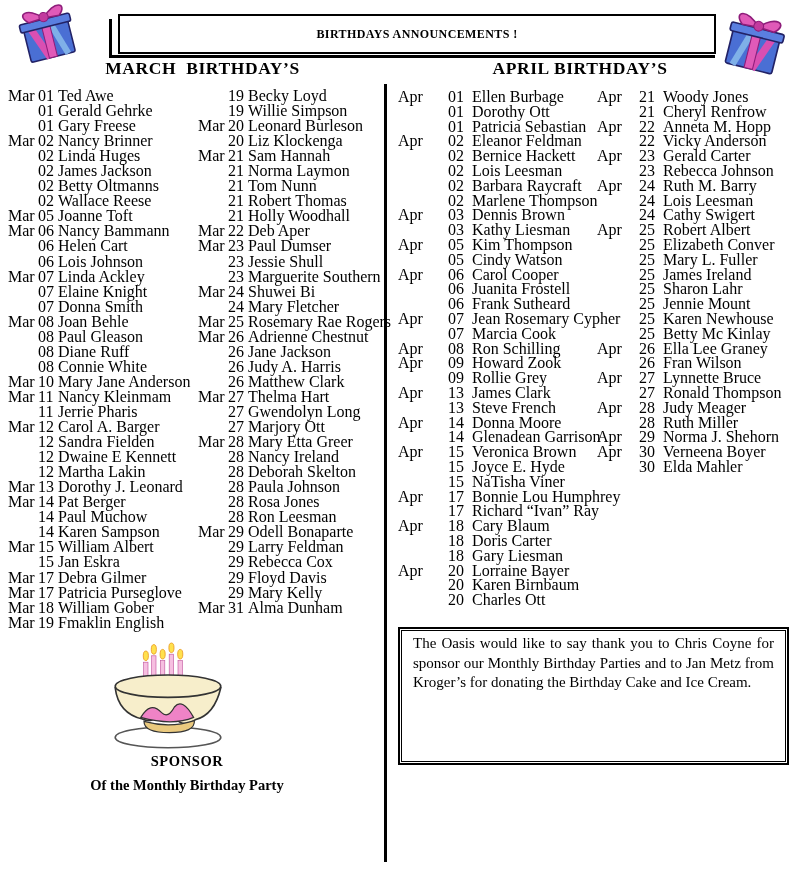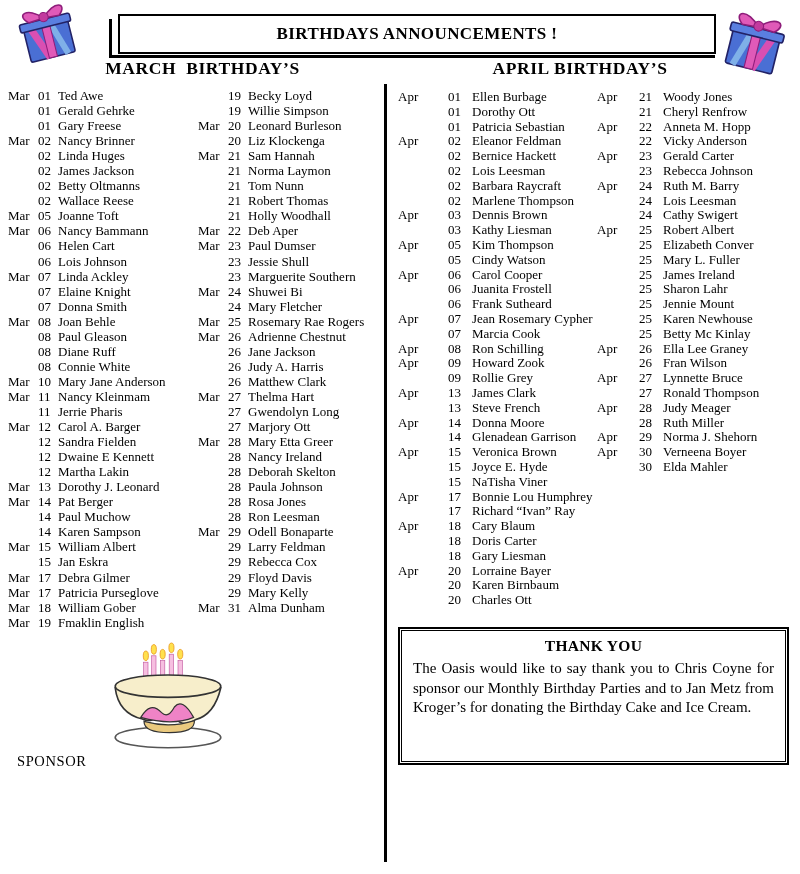--- a/index.html
+++ b/index.html
@@ -2,51 +2,51 @@
 <html><head>
 <meta charset="utf-8">
 <style>
   html,body{margin:0;padding:0;background:#fff}
   .page{position:relative;width:800px;height:874px;background:#fff;overflow:hidden;
         font-family:"Liberation Serif","DejaVu Serif",serif;color:#000}
 
   
   .banner{position:absolute;left:118px;top:14px;width:594px;height:36px;border:2px solid #000;
           background:#fff;display:flex;align-items:center;justify-content:center;
-          font-weight:bold;font-size:17px;letter-spacing:.4px;z-index:2}
+          font-weight:bold;font-size:12px;letter-spacing:.4px;z-index:2}
   .banner::before{content:"";position:absolute;left:-11px;top:3px;width:calc(100% + 9px);
           height:100%;border-left:3px solid #000;border-bottom:3px solid #000;z-index:-1}
 
   .gift{position:absolute;z-index:3}
   .gift.left{left:12px;top:0;width:72px;height:66px}
   .gift.right{left:716px;top:8px;width:76px;height:70px;transform:scaleX(-1)}
 
   .col-heading{position:absolute;top:58px;font-weight:bold;font-size:17.5px;
           text-align:center;letter-spacing:.6px;white-space:pre}
   .march-heading{left:30px;width:345px}
   .april-heading{left:400px;width:360px}
 
   .divider{position:absolute;left:384px;top:84px;width:3px;height:778px;background:#000}
 
-  .list{position:absolute;font-size:13px}
+  .list{position:absolute;font-size:16px}
   .list .row{display:flex;height:15.05px;line-height:15.05px;white-space:nowrap}
   .list .m{width:30px;flex:none}
   .list .d{width:20px;flex:none}
   .apr .row{height:14.8px;line-height:14.8px}
   .apr .m{width:50px}
   .apr .d{width:24px}
   .april-c2 .m{width:42px}
   .march-c1{left:8px;top:88px;width:190px}
   .march-c2{left:198px;top:88px;width:190px}
   .april-c1{left:398px;top:90px;width:200px}
   .april-c2{left:597px;top:90px;width:200px}
 
   .cake{position:absolute;left:104px;top:638px;width:128px;height:114px}
 
-  .sponsor{position:absolute;left:17px;top:753px;width:340px;text-align:left;font-weight:normal}
+  .sponsor{position:absolute;left:17px;top:753px;width:340px;text-align:center;font-weight:bold}
   .sponsor .s1{font-size:14.5px;letter-spacing:.6px}
   .sponsor .s2{font-size:14.5px;margin-top:7px}
 
   .thankyou{position:absolute;left:398px;top:627px;width:391px;height:138px;border:2px solid #000;
           padding:1px;box-sizing:border-box;display:flex}
   .ty-inner{flex:1;border:1px solid #000;padding:3px 11px 0 11px}
   .ty-h{text-align:center;font-weight:bold;font-size:15.5px;margin:3px 0 4px 0;letter-spacing:.3px}
   .ty-b{margin:0;font-size:15px;line-height:19.5px;text-align:justify}
 </style>
 </head>
@@ -773,22 +773,22 @@
       <ellipse cx="95.3" cy="20" rx="3.2" ry="6" fill="#ffe14d" stroke="#e8961c" stroke-width="1"></ellipse>
     </g>
     <path d="M14 62 Q18 94 48 101 Q58 106 66 98 Q76 106 90 101 Q100 112 114 102 Q138 96 146 62 Q80 48 14 62 Z" fill="#f7eecb" stroke="#333" stroke-width="2"></path>
     <path d="M46 99 Q58 78 72 93 Q80 101 88 86 Q98 74 112 99 Q86 110 46 99 Z" fill="#ef83c6" stroke="#333" stroke-width="1.5"></path>
     <path d="M50 104 Q50 118 82 118 Q114 118 113 103 Q82 113 50 104 Z" fill="#eac97e" stroke="#333" stroke-width="1.5"></path>
     <ellipse cx="80" cy="60" rx="66" ry="14" fill="#f7eecb" stroke="#333" stroke-width="2"></ellipse>
   </svg>
 
   <div class="sponsor">
     <div class="s1">SPONSOR</div>
+    <div class="s2">Of the Monthly Birthday Party</div>
   </div>
 
   <div class="thankyou">
     <div class="ty-inner">
-      <div class="ty-h">THANK YOU</div>
       <p class="ty-b">The Oasis would like to say thank you to Chris Coyne for sponsor our Monthly Birthday Parties and to Jan Metz from Kroger’s for donating the Birthday Cake and Ice Cream.</p>
     </div>
   </div>
 
 </div>
 
 </body></html>

